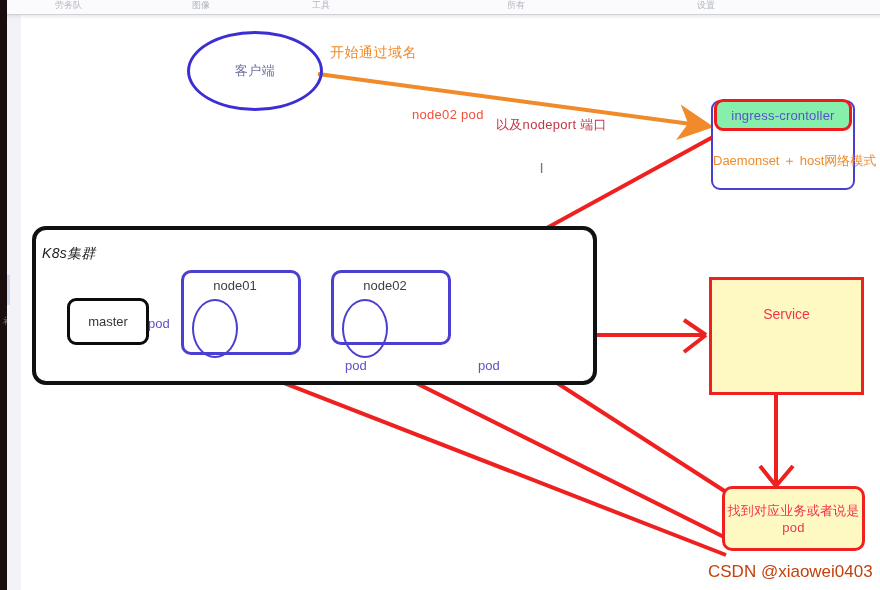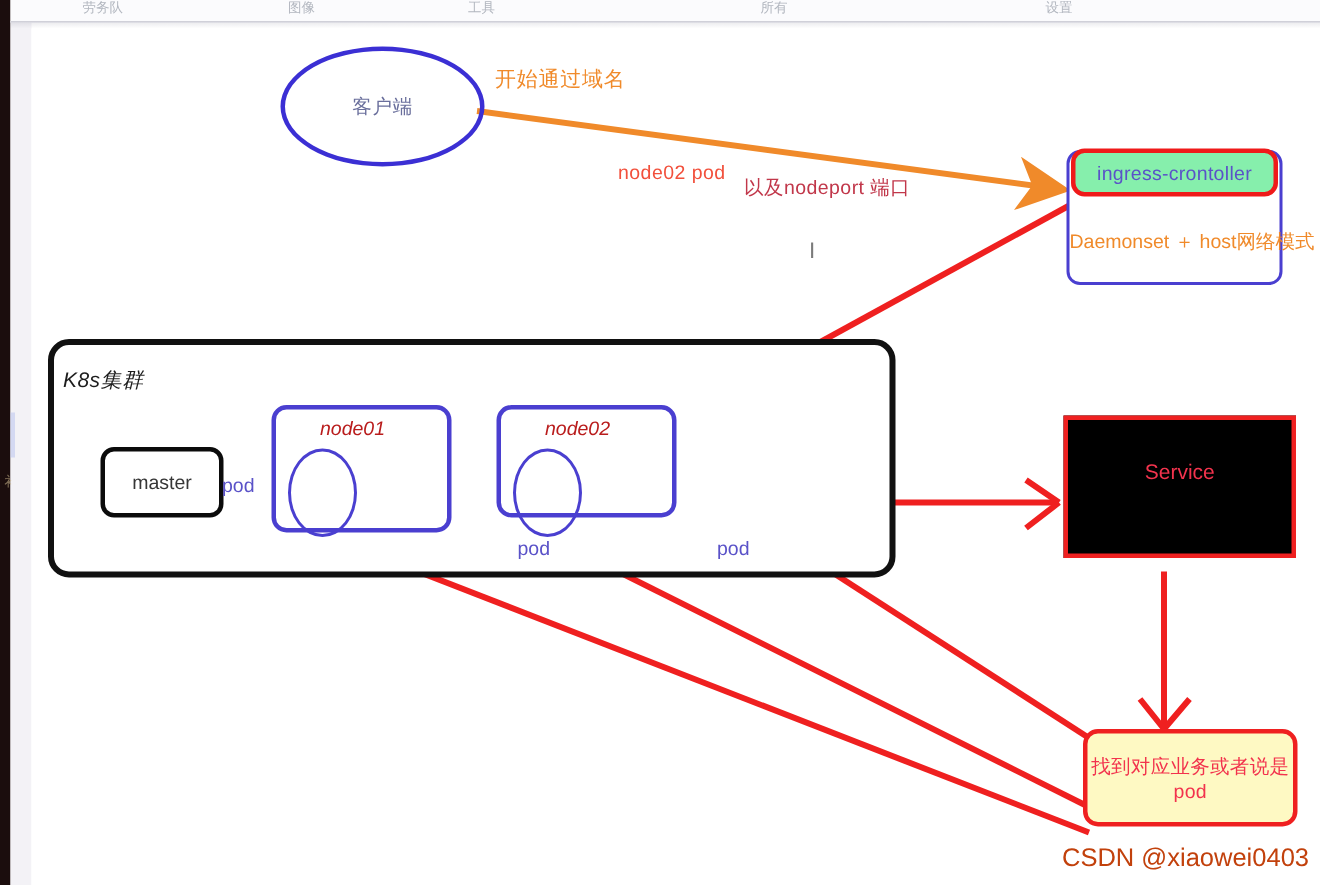--- a/index.html
+++ b/index.html
@@ -183,44 +183,43 @@
   .node-box {
     border: 3px solid #4a3fd0;
     border-radius: 10px;
     background: #ffffff;
   }
   .node-title {
     position: absolute;
     top: 5px; left: 0; right: 12px;
     text-align: center;
     font-size: 13px;
-    color: #b91c1c;
-    font-style: italic;
+    color: #404040;
   }
   .node-ellipse {
     position: absolute;
     border: 2px solid #4a3fd0;
     border-radius: 50%;
     background: transparent;
   }
   .node-pod-label {
     position: absolute;
     font-size: 13px;
     color: #5a52c8;
   }
 
   .node01 { left: 181px; top: 270px; width: 120px; height: 85px; }
   .node02 { left: 331px; top: 270px; width: 120px; height: 75px; }
   .node03 { left: 466px; top: 270px; width: 124px; height: 85px; }
 
   .box-service {
     left: 709px; top: 277px;
-    width: 155px; height: 95px;
+    width: 155px; height: 118px;
     border: 3px solid #ef2020;
-    background: #000000;
+    background: #fef9c3;
   }
   .box-service span {
     position: absolute;
     top: 26px; left: 0; right: 0;
     text-align: center;
     font-size: 14px;
     color: #f2334d;
   }
 
   .box-found {

